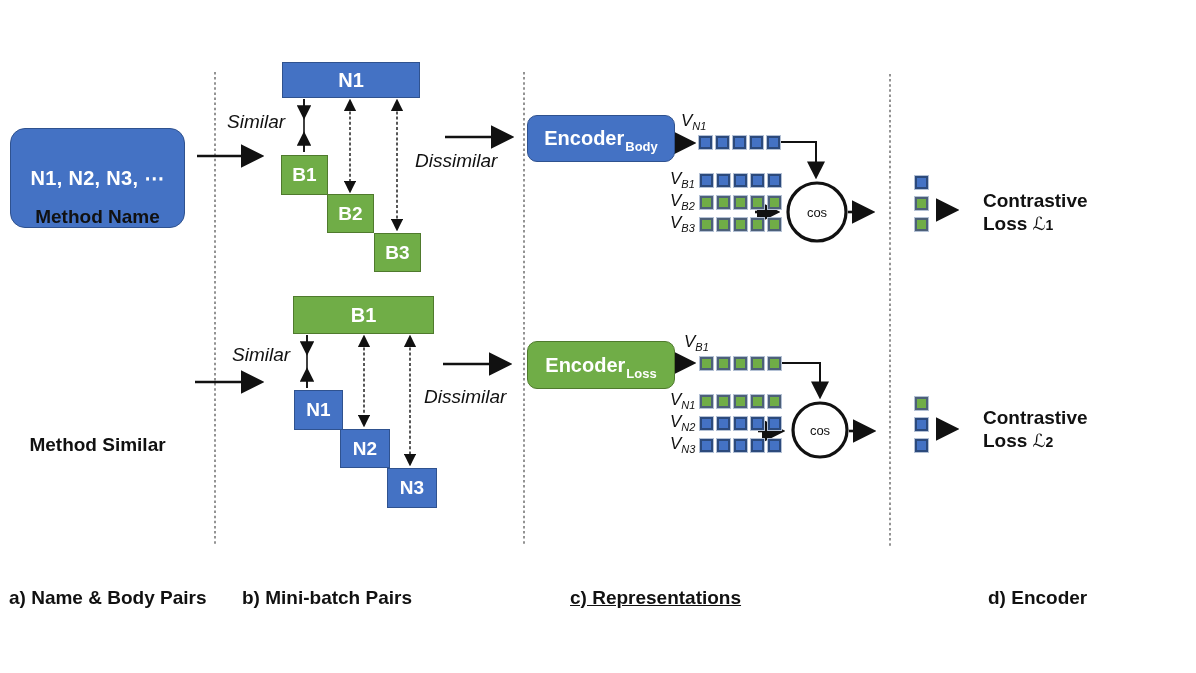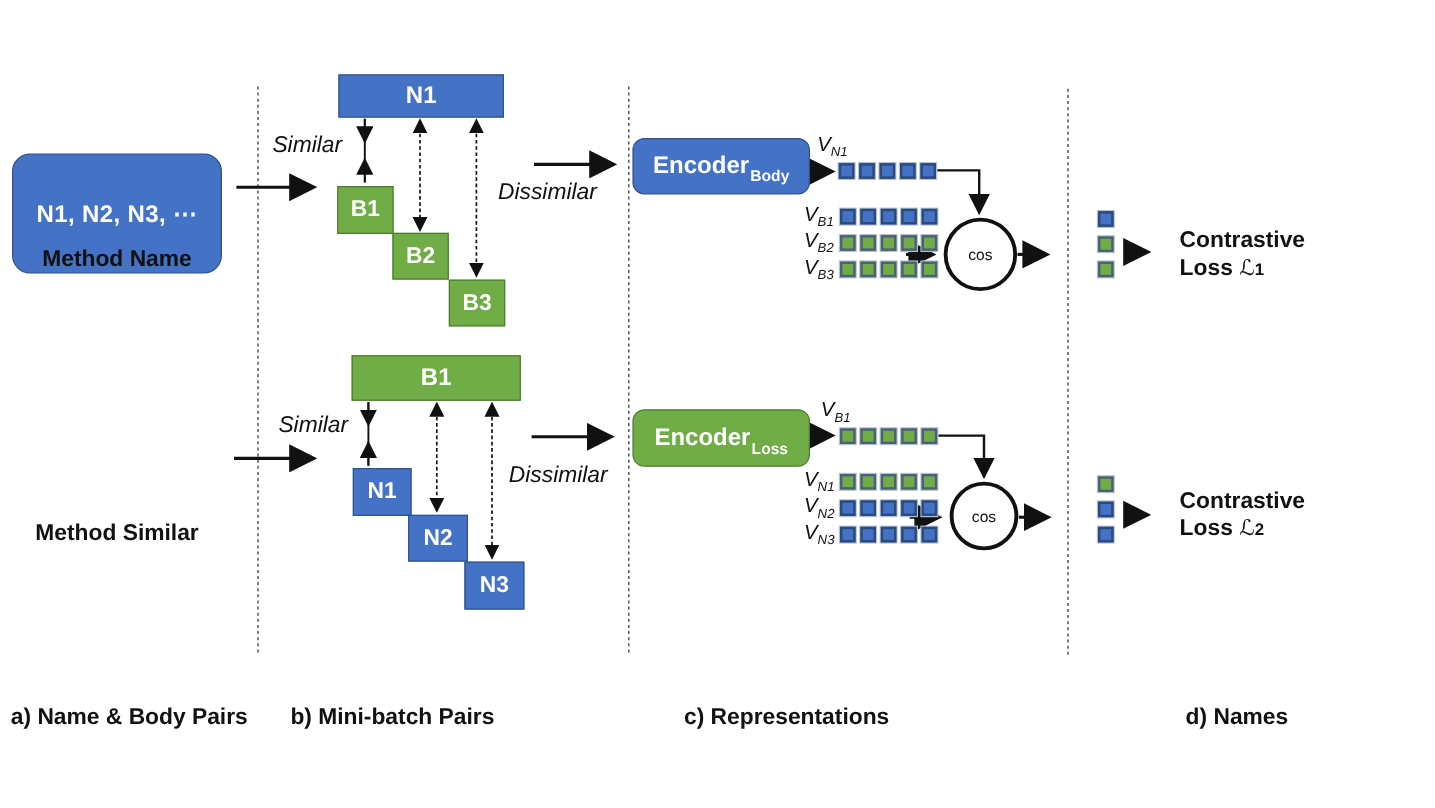--- a/index.html
+++ b/index.html
@@ -232,16 +232,16 @@
       <span class="sq" style="background: rgb(68, 114, 196);"></span>
       <span class="sq" style="background: rgb(68, 114, 196);"></span>
     </div>
   <div class="loss" style="left:983px;top:406px;">
     <span>Contrastive</span><br>
     <span>Loss</span>&nbsp;<span class="scriptL">ℒ</span><span class="loss-sub">2</span>
   </div>
 
   <div class="caption" style="left:9px;top:587px;">a) Name &amp; Body Pairs</div>
   <div class="caption" style="left:242px;top:587px;">b) Mini-batch Pairs</div>
-  <div class="caption" style="left:570px;top:587px;">c) Representations</div>
-  <div class="caption" style="left:988px;top:587px;">d) Names</div>
+  <div class="caption" style="left:570px;top:587px;text-decoration:underline;">c) Representations</div>
+  <div class="caption" style="left:988px;top:587px;">d) Encoder</div>
 
 </div>
 
 </body></html>

